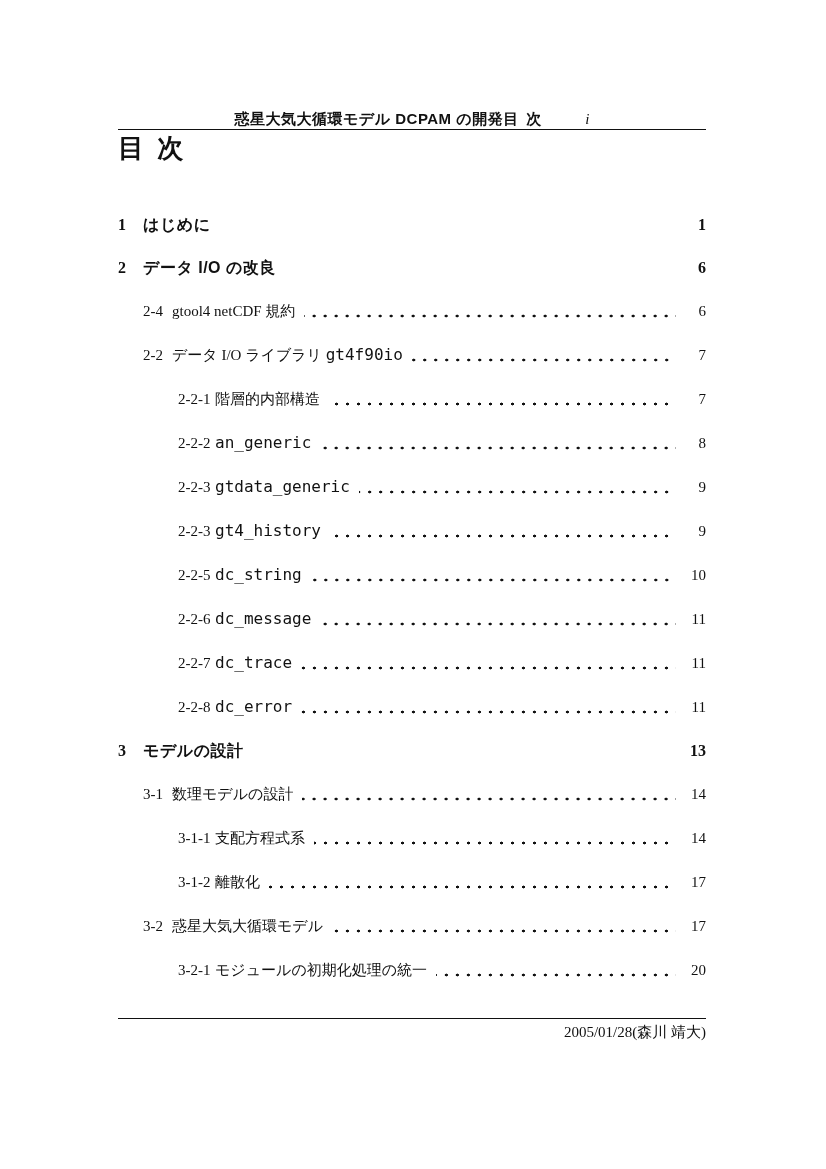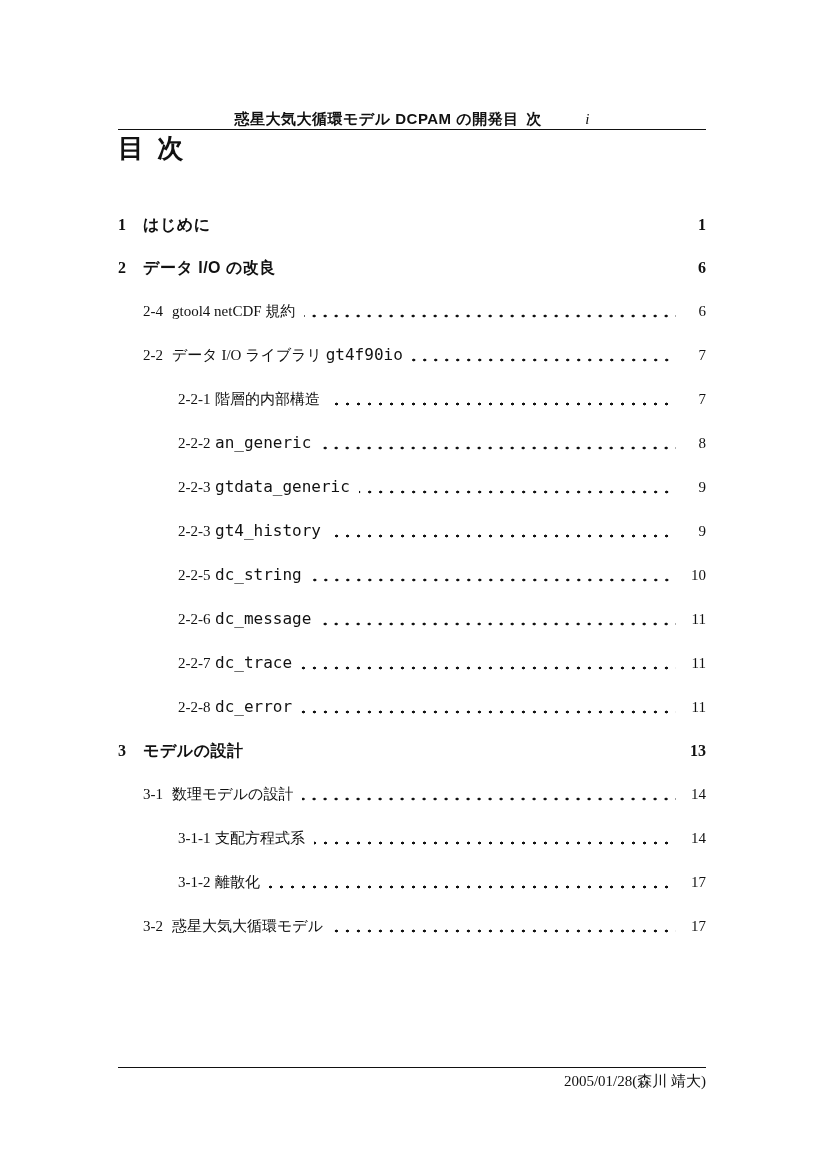--- a/index.html
+++ b/index.html
@@ -126,21 +126,21 @@
     flex: none;
     min-width: 22px;
     text-align: right;
     font-family: "Liberation Serif", "DejaVu Serif", serif;
   }
 
   
   .running-footer {
     position: absolute;
     left: 118px;
-    top: 1067px;
+    top: 1018px;
     width: 588px;
     border-top: 1.5px solid #111111;
   }
   .running-footer .footer-text {
     margin-top: 4px;
     text-align: right;
     font-family: "Liberation Serif", "DejaVu Serif", serif;
     font-size: 15px;
   }
 </style>
@@ -255,19 +255,25 @@
         <span class="toc-title"><span class="txt">離散化</span></span>
         <span class="leader"></span>
         <span class="toc-page">17</span>
       </div>
       <div class="toc-row section">
         <span class="toc-num">3-2</span>
         <span class="toc-title"><span class="txt">惑星大気大循環モデル</span></span>
         <span class="leader"></span>
         <span class="toc-page">17</span>
       </div>
+      <div class="toc-row subsection">
+        <span class="toc-num">3-2-1</span>
+        <span class="toc-title"><span class="txt">モジュールの初期化処理の統一</span></span>
+        <span class="leader"></span>
+        <span class="toc-page">20</span>
+      </div>
     </div>
 
   <div class="running-footer">
     <div class="footer-text">2005/01/28(森川 靖大)</div>
   </div>
 
 </div>
 
 </body></html>

